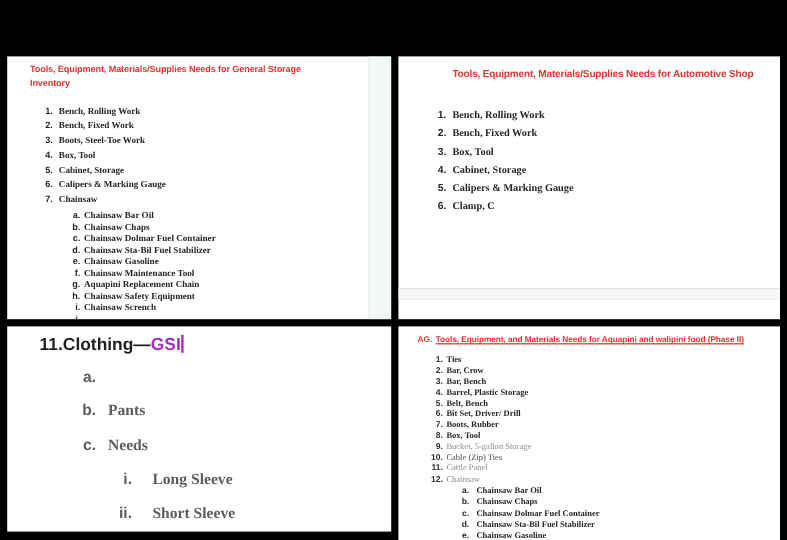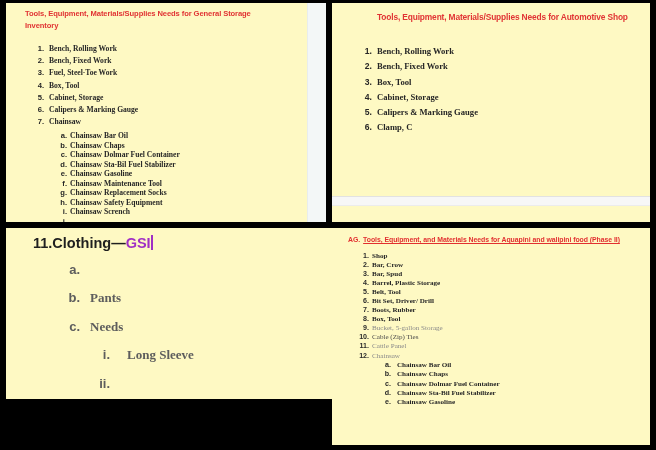--- a/index.html
+++ b/index.html
@@ -1,21 +1,21 @@
 <!DOCTYPE html>
 <html><head>
 <meta charset="utf-8">
 <style>
   html,body{margin:0;padding:0;background:#000;}
   .canvas{position:relative;width:656px;height:450px;background:#000;overflow:hidden;
           font-family:"Liberation Sans",sans-serif;}
-  .quad{position:absolute;background:#fef9c3;overflow:hidden;}
+  .quad{position:absolute;background:#ffffff;overflow:hidden;margin-top:44px;}
   #q-tl{left:6px;top:3px;width:320px;height:219px;}
   #q-tr{left:332px;top:3px;width:318px;height:219px;}
-  #q-bl{left:6px;top:228px;width:320px;height:171px;padding-left:36px;}
+  #q-bl{left:6px;top:228px;width:320px;height:171px;}
   #q-br{left:332px;top:228px;width:318px;height:217px;}
 
   .row{display:flex;align-items:flex-start;}
   .num{flex:none;text-align:right;white-space:pre;}
   .txt{white-space:nowrap;font-family:Liberation Serif, serif;}
 
   
   .tl-title{position:absolute;left:19px;top:5px;width:248px;font-weight:700;font-size:7.6px;
             line-height:12.4px;color:#e13434;letter-spacing:-0.1px;}
   .tl-main{position:absolute;left:30px;top:41px;}
@@ -78,21 +78,21 @@
     <div class="row">
           <span class="num">1.</span>
           <span class="txt">Bench, Rolling Work</span>
         </div>
         <div class="row">
           <span class="num">2.</span>
           <span class="txt">Bench, Fixed Work</span>
         </div>
         <div class="row">
           <span class="num">3.</span>
-          <span class="txt">Fuel, Steel-Toe Work</span>
+          <span class="txt">Boots, Steel-Toe Work</span>
         </div>
         <div class="row">
           <span class="num">4.</span>
           <span class="txt">Box, Tool</span>
         </div>
         <div class="row">
           <span class="num">5.</span>
           <span class="txt">Cabinet, Storage</span>
         </div>
         <div class="row">
@@ -125,21 +125,21 @@
         <div class="row">
           <span class="num">e.</span>
           <span class="txt">Chainsaw Gasoline</span>
         </div>
         <div class="row">
           <span class="num">f.</span>
           <span class="txt">Chainsaw Maintenance Tool</span>
         </div>
         <div class="row">
           <span class="num">g.</span>
-          <span class="txt">Chainsaw Replacement Socks</span>
+          <span class="txt">Aquapini Replacement Chain</span>
         </div>
         <div class="row">
           <span class="num">h.</span>
           <span class="txt">Chainsaw Safety Equipment</span>
         </div>
         <div class="row">
           <span class="num">i.</span>
           <span class="txt">Chainsaw Scrench</span>
         </div>
         <div class="row">
@@ -204,49 +204,50 @@
         </div>
       </div>
     <div class="bl-rom">
 
     <div class="row">
           <span class="num">i.</span>
           <span class="txt">Long Sleeve</span>
         </div>
         <div class="row">
           <span class="num">ii.</span>
+          <span class="txt">Short Sleeve</span>
         </div>
       </div>
   </div>
 
   <div class="quad" id="q-br">
     <div class="br-title">
       <span class="pre">AG.</span><span class="ul">Tools, Equipment, and Materials Needs for Aquapini and walipini food (Phase II)</span>
     </div>
     <div class="br-main">
 
     <div class="row">
           <span class="num">1.</span>
-          <span class="txt">Shop</span>
+          <span class="txt">Ties</span>
         </div>
         <div class="row">
           <span class="num">2.</span>
           <span class="txt">Bar, Crow</span>
         </div>
         <div class="row">
           <span class="num">3.</span>
-          <span class="txt">Bar, Spud</span>
+          <span class="txt">Bar, Bench</span>
         </div>
         <div class="row">
           <span class="num">4.</span>
           <span class="txt">Barrel, Plastic Storage</span>
         </div>
         <div class="row">
           <span class="num">5.</span>
-          <span class="txt">Belt, Tool</span>
+          <span class="txt">Belt, Bench</span>
         </div>
         <div class="row">
           <span class="num">6.</span>
           <span class="txt">Bit Set, Driver/ Drill</span>
         </div>
         <div class="row">
           <span class="num">7.</span>
           <span class="txt">Boots, Rubber</span>
         </div>
         <div class="row">

